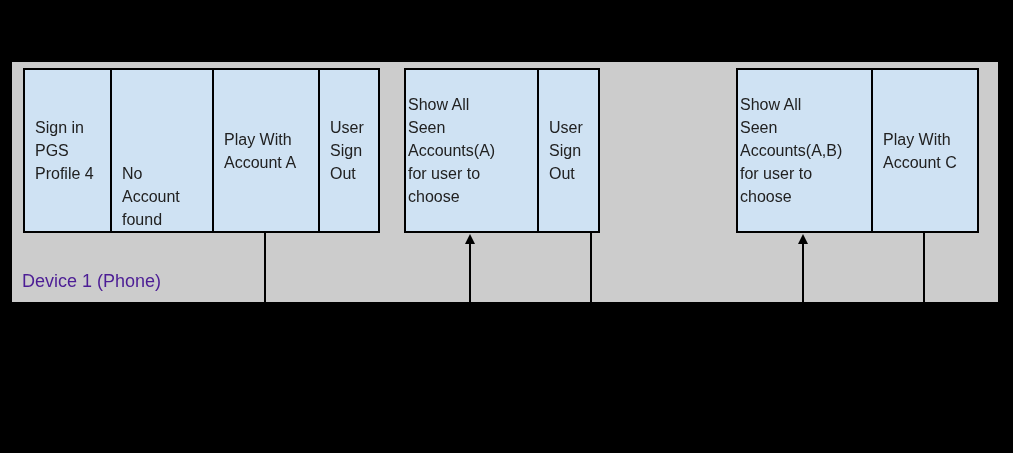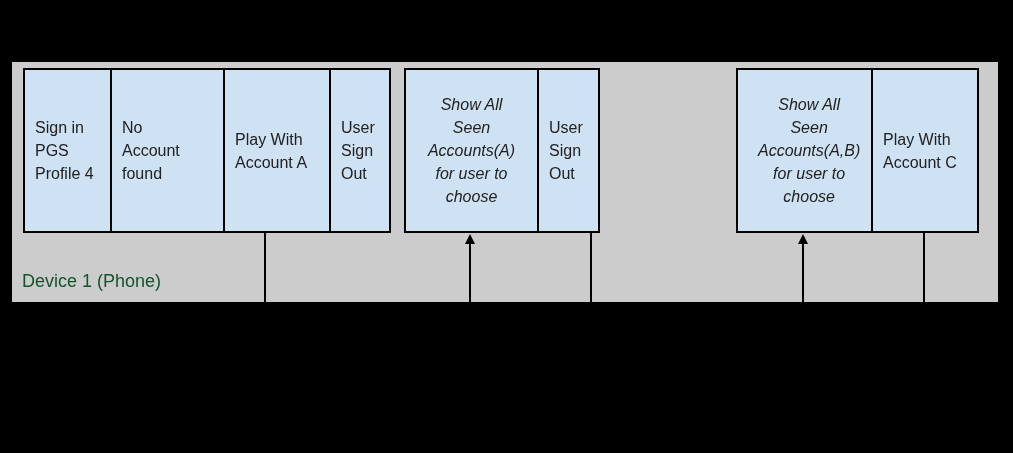--- a/index.html
+++ b/index.html
@@ -46,60 +46,59 @@
     display: block;
     width: 100%;
     white-space: pre-line;
     font-size: 16px;
     line-height: 23px;
     color: var(--text-color, #212121);
     text-align: left;
     padding: 0 6px 0 10px;
   }
   .flow-step.centered .step-text {
-    text-align: center;
-    padding: 0 20px;
-    font-style: italic;
+    text-align: left;
+    padding: 0 2px;
   }
   .connector-line {
     position: absolute;
     width: 2px;
     background: #000;
   }
   .arrowhead {
     position: absolute;
     width: 0;
     height: 0;
     border-left: 5px solid transparent;
     border-right: 5px solid transparent;
     border-bottom: 10px solid #000;
   }
   .device-label {
     position: absolute;
     left: 10px;
     top: 207px;
     font-size: 18px;
     line-height: 24px;
-    color: #14532d;
+    color: #4c1d95;
   }
 </style>
 </head>
 <body>
 
 <div class="stage">
 
   <div class="device-panel">
 
     <div class="flow-group" style="left:11px;">
       <div class="flow-step" style="width:87px;">
         <span class="step-text">Sign in
 PGS
 Profile 4</span>
       </div>
-      <div class="flow-step" style="width:113px;">
+      <div class="flow-step" style="width:102px;align-items:flex-end;">
         <span class="step-text">No
 Account
 found</span>
       </div>
       <div class="flow-step" style="width:106px;">
         <span class="step-text">Play With
 Account A</span>
       </div>
       <div class="flow-step" style="width:62px;">
         <span class="step-text">User

